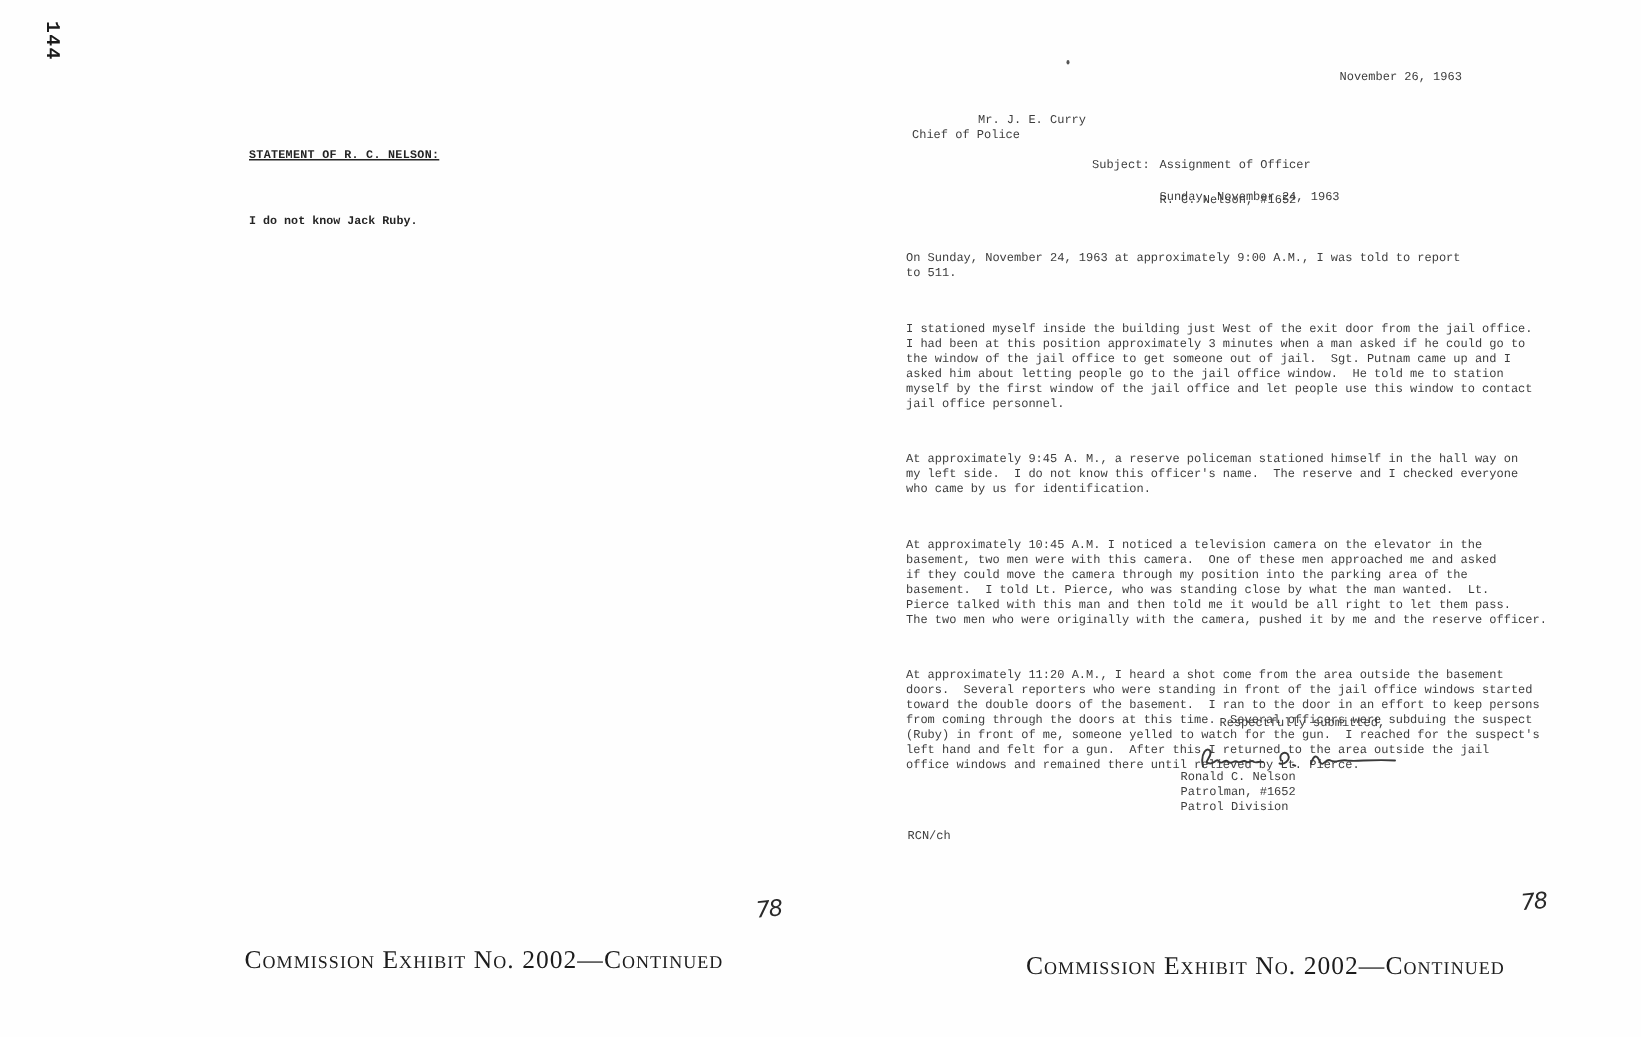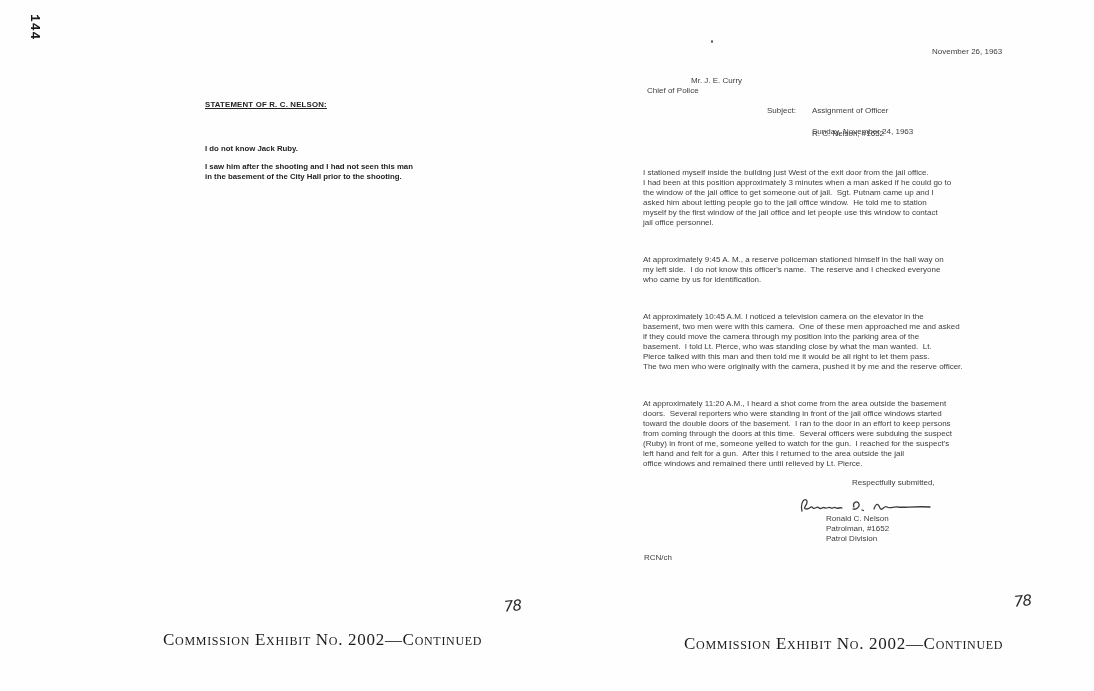--- a/index.html
+++ b/index.html
@@ -8,25 +8,24 @@
     background:#f2f2f0;
     font-family:"Liberation Sans",sans-serif;
     overflow:hidden;
   }
   .canvas{
     position:relative;width:1094px;height:691px;
     background:#fefefe;
   }
   
   .tw{
-    font-family:Liberation Sans, sans-serif;
+    font-family:Liberation Mono, monospace;
     color:#3d3d3d;
     white-space:pre-wrap;
     position:absolute;
-    margin-left:39px;
   }
   .tw-right{font-size:8px;line-height:10px;}
   .tw-left{font-size:7.8px;line-height:9.5px;color:#242424;font-weight:bold;}
   .letter-body{left:604px;top:148px;width:486px;}
   .letter-body .para{margin:0 0 7px 0;white-space:pre-wrap;}
   .statement-title{text-decoration:underline;letter-spacing:0.2px;}
   .exhibit-caption{
     position:absolute;
     font-family:"Liberation Serif","DejaVu Serif",serif;
     font-variant:small-caps;
@@ -55,38 +54,38 @@
 <body>
 
 <div class="canvas">
 
   <div class="page-number-vertical">144</div>
 
   <div class="tw tw-left statement-title" style="left:166px;top:100px;">STATEMENT OF R. C. NELSON:</div>
 
   <div class="tw tw-left" style="left:166px;top:144px;">I do not know Jack Ruby.</div>
 
-  <div class="tw tw-left" style="left:166px;top:162px;">I saw him after the shooting and I had not seen this man
-in the basement of the City Hall prior to the shooting.</div>
 
   <div class="exhibit-caption" style="left:163px;top:630px;">Commission Exhibit No. 2002—Continued</div>
 
   <div class="hand-mark" style="left:504px;top:597px;">78</div>
 
   <div class="tw tw-right" style="left:893px;top:47px;">November 26, 1963</div>
 
   <div class="tw tw-right" style="left:608px;top:76px;padding-left:44px;">Mr. J. E. Curry</div>
   <div class="tw tw-right" style="left:608px;top:86px;">Chief of Police</div>
 
   <div class="tw tw-right" style="left:728px;top:106px;">Subject:</div>
   <div class="tw tw-right" style="left:773px;top:106px;line-height:10.5px;">Assignment of Officer</div>
   <div class="tw tw-right" style="left:773px;top:129px;line-height:10.5px;">R. C. Nelson, #1652</div>
   <div class="tw tw-right" style="left:773px;top:127px;line-height:10.5px;">Sunday, November 24, 1963</div>
 
   <div class="tw tw-right letter-body">
+    <p class="para">On Sunday, November 24, 1963 at approximately 9:00 A.M., I was told to report
+to 511.</p>
     <p class="para">I stationed myself inside the building just West of the exit door from the jail office.
 I had been at this position approximately 3 minutes when a man asked if he could go to
 the window of the jail office to get someone out of jail.  Sgt. Putnam came up and I
 asked him about letting people go to the jail office window.  He told me to station
 myself by the first window of the jail office and let people use this window to contact
 jail office personnel.</p>
     <p class="para">At approximately 9:45 A. M., a reserve policeman stationed himself in the hall way on
 my left side.  I do not know this officer's name.  The reserve and I checked everyone
 who came by us for identification.</p>
     <p class="para">At approximately 10:45 A.M. I noticed a television camera on the elevator in the

